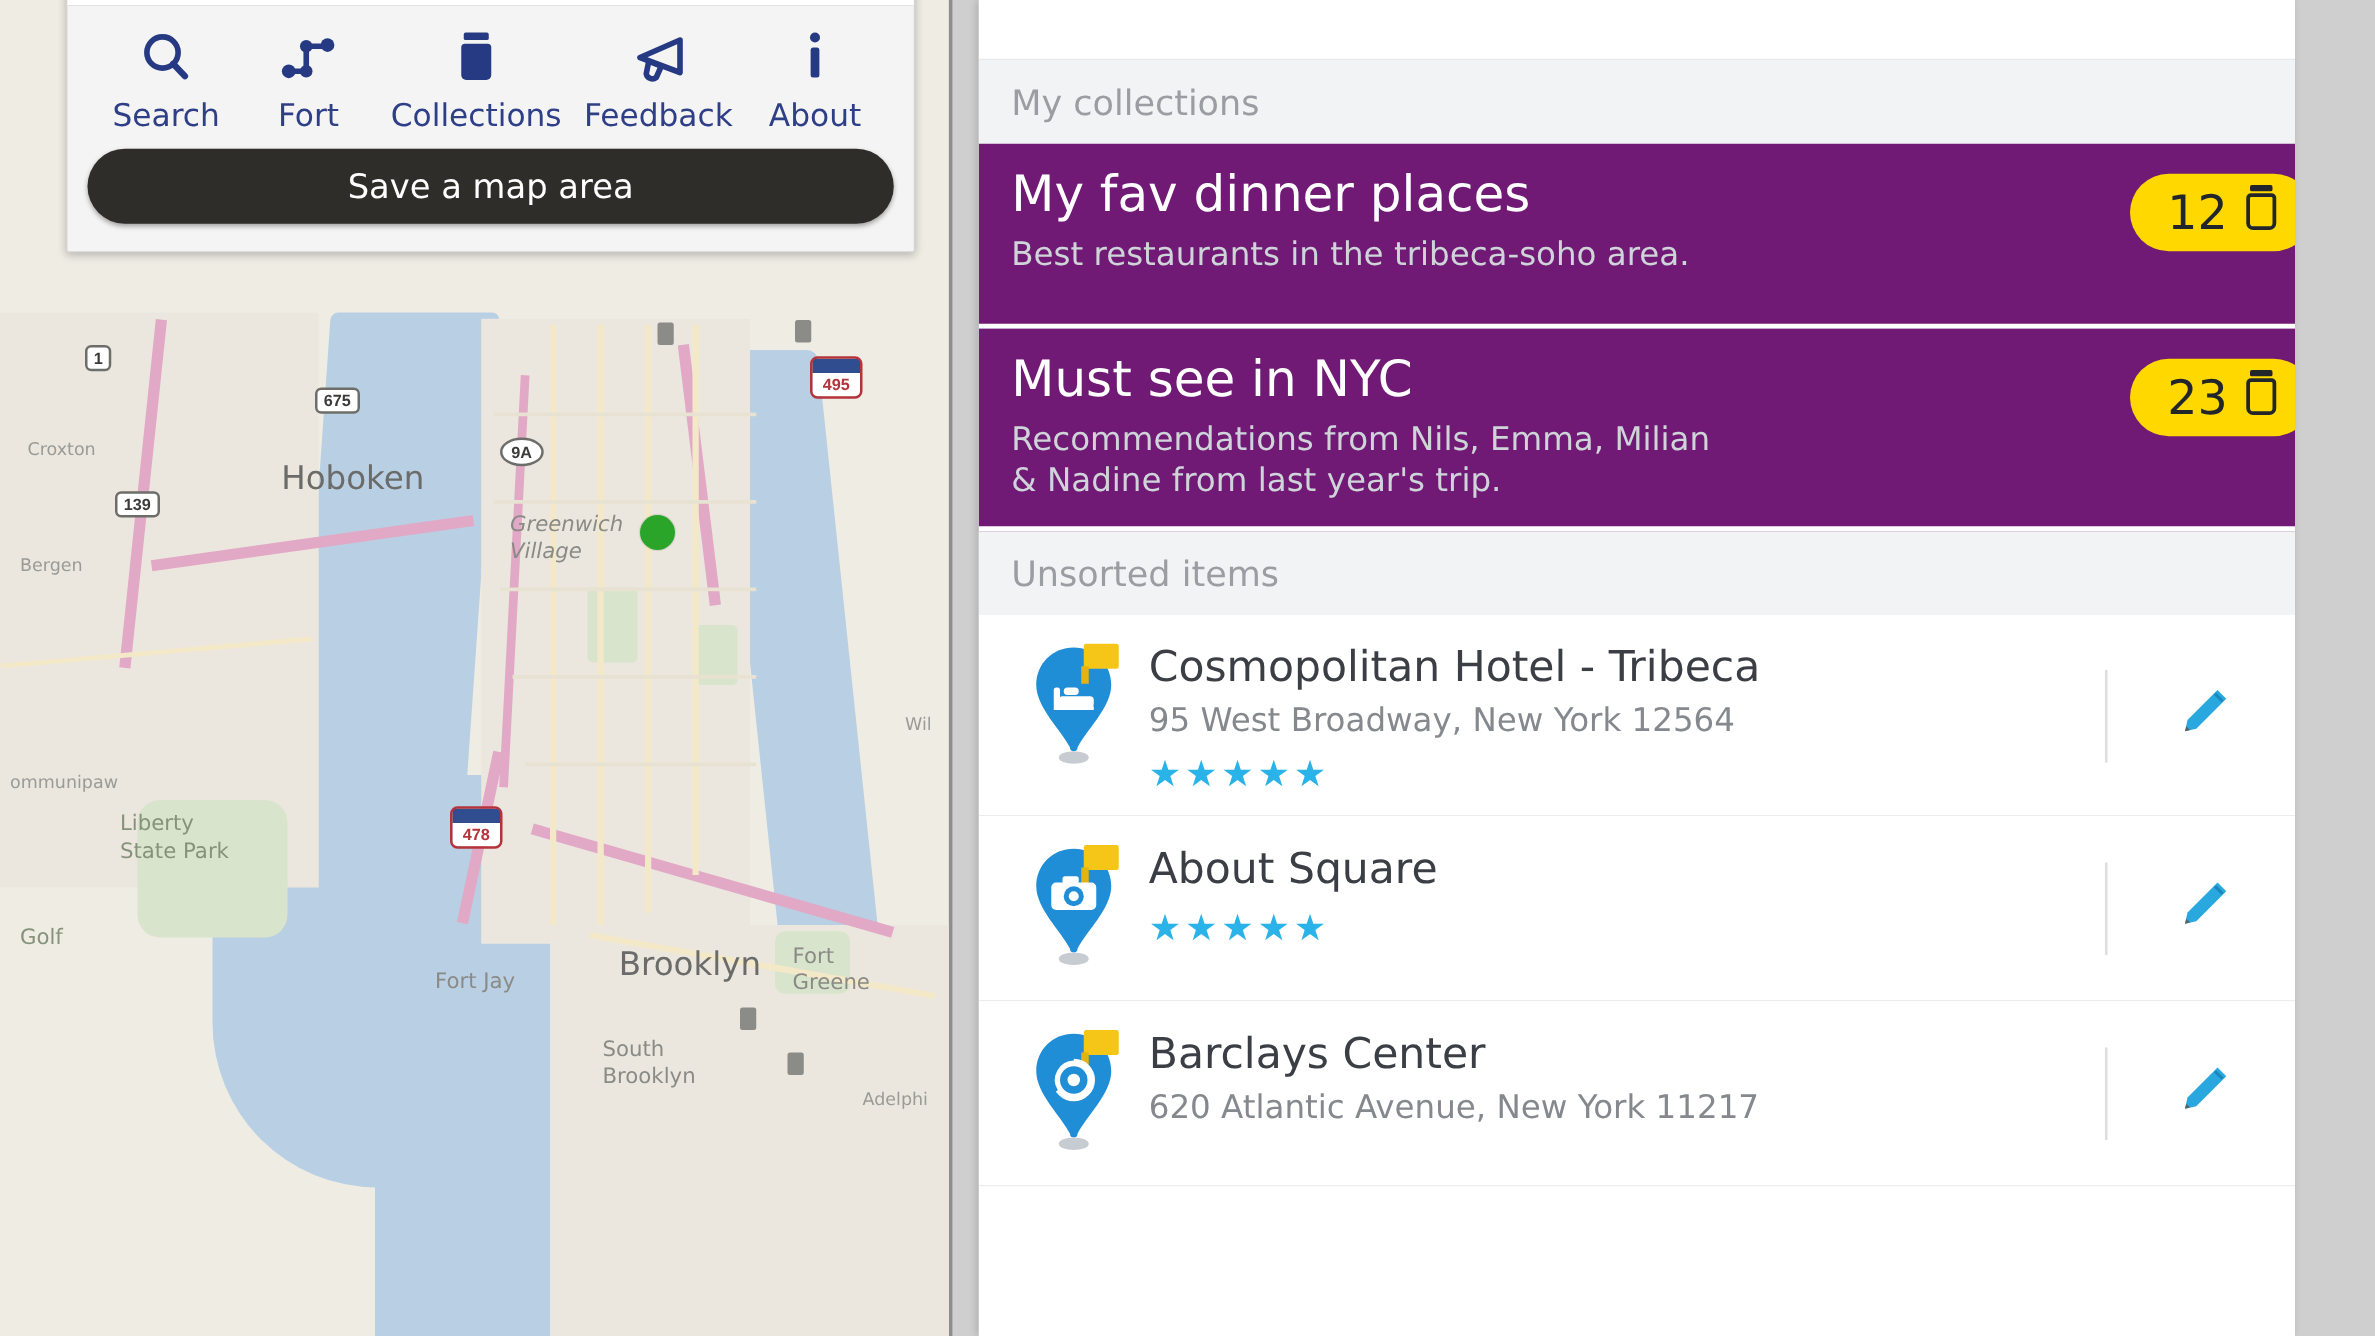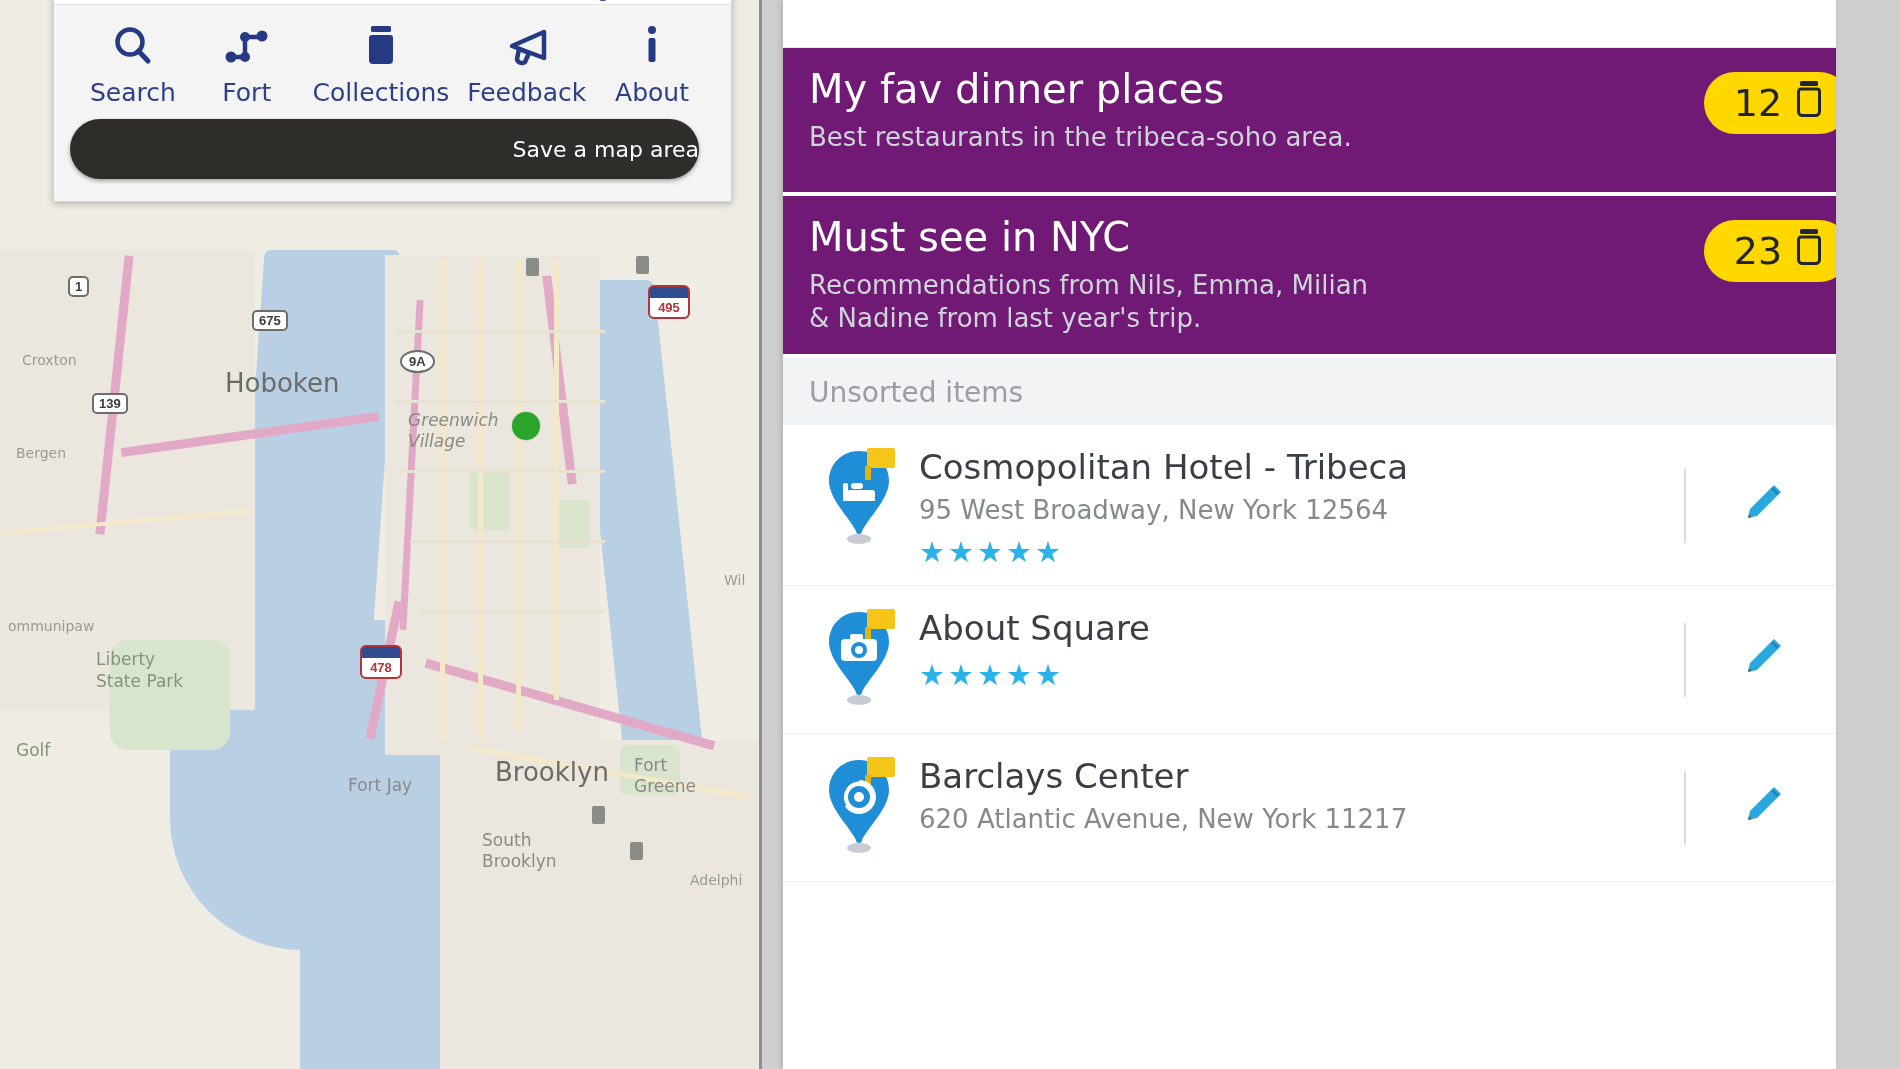--- a/index.html
+++ b/index.html
@@ -79,24 +79,24 @@
   }
   .tool-item {
     display: flex; flex-direction: column; align-items: center; gap: 9px;
     cursor: pointer; min-width: 96px;
   }
   .tool-icon { height: 46px; display: flex; align-items: center; justify-content: center; }
   .tool-label {
     font-size: 25px; color: #2e3f87; font-family: "DejaVu Sans", sans-serif;
   }
   #save-area-btn {
-    margin: 6px 32px 22px 16px; height: 60px;
+    margin: 6px 16px 22px 16px; height: 60px;
     background: #2f2d2a; border-radius: 30px;
-    display: flex; align-items: center; justify-content: flex-end;
-    color: #ffffff; font-size: 22px; cursor: pointer;
+    display: flex; align-items: center; justify-content: center;
+    color: #ffffff; font-size: 27px; cursor: pointer;
     box-shadow: 0 2px 4px rgba(0,0,0,.35);
     font-family: "DejaVu Sans", sans-serif;
   }
 
   
   #collections-panel {
     position: absolute; left: 783px; top: 0; width: 1053px; height: 1069px;
     background: #ffffff; overflow: hidden;
     box-shadow: -2px 0 6px rgba(0,0,0,.15);
   }
@@ -298,20 +298,21 @@
       <div id="save-area-btn">
         <span>Save a map area</span>
       </div>
     </div>
   </div>
 
   <div id="collections-panel">
 
     <div id="panel-top-strip"></div>
 
+    <div class="section-header">My collections</div>
 
     <div class="collection-card">
       <div class="collection-title">My fav dinner places</div>
       <div class="collection-desc">Best restaurants in the tribeca-soho area.</div>
       <div class="count-badge">
         <span>12</span>
         <span>
           <svg width="30" height="38" viewBox="0 0 30 38">
             <rect x="6" y="1" width="18" height="5" rx="1.5" fill="#22252a"></rect>
             <path d="M7 9 h16 a2.5 2.5 0 0 1 2.5 2.5 v20 a4 4 0 0 1 -4 4 h-13 a4 4 0 0 1 -4 -4 v-20 a2.5 2.5 0 0 1 2.5 -2.5 z" fill="none" stroke="#22252a" stroke-width="3"></path>

